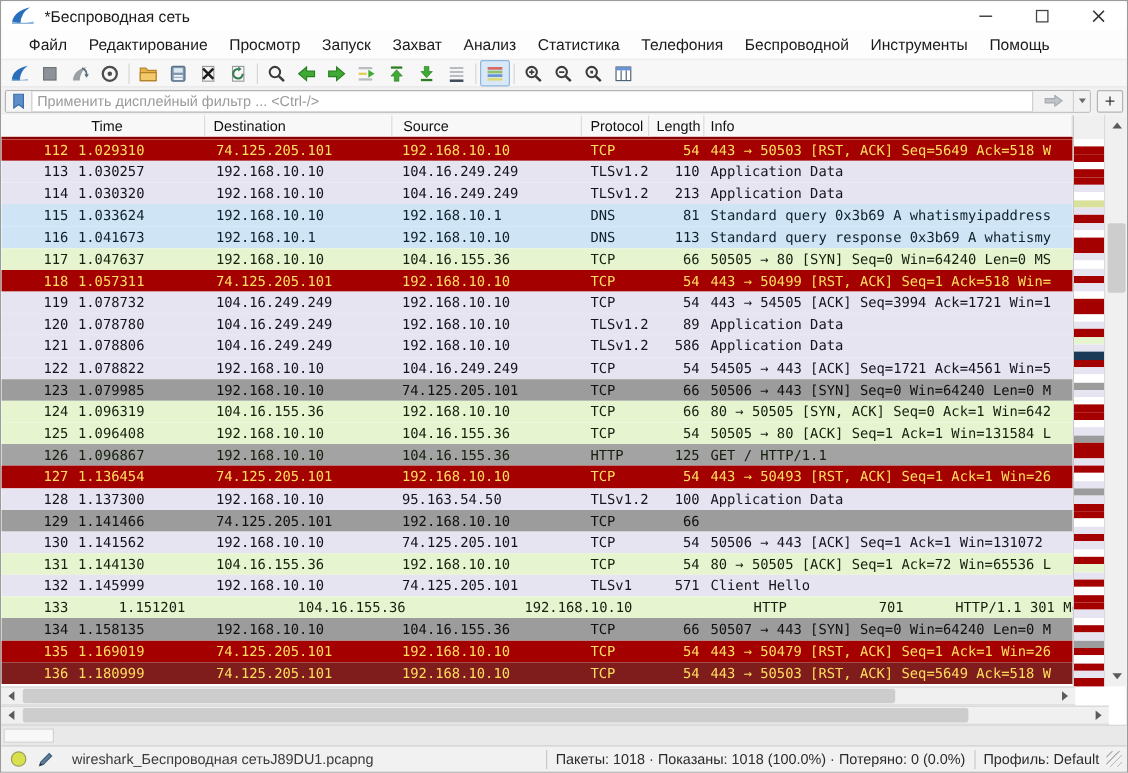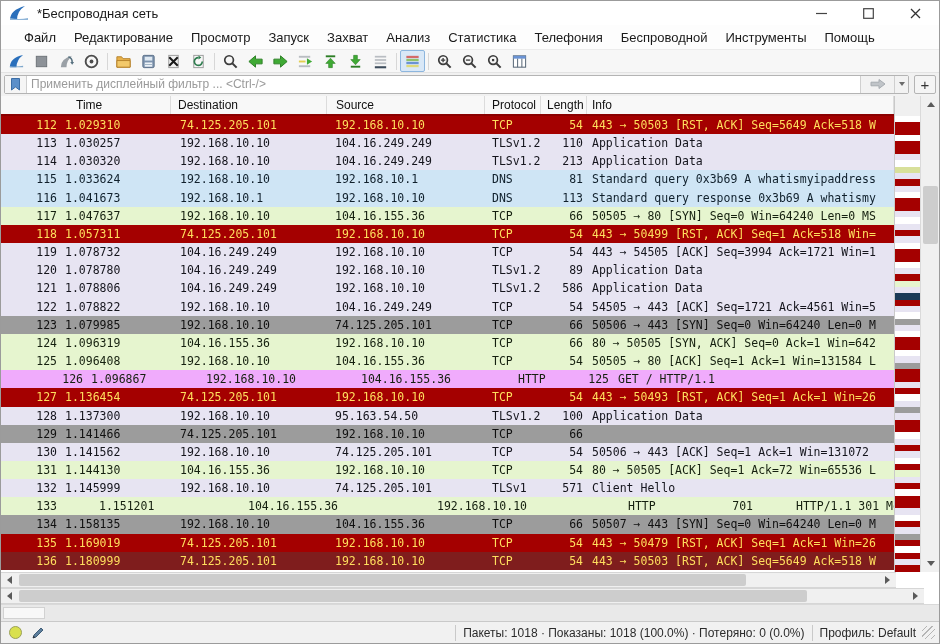--- a/index.html
+++ b/index.html
@@ -413,21 +413,21 @@
           </div>
           <div class="prow" style="background: rgb(230, 245, 207); color: rgb(21, 32, 15);">
             <div class="rcell rc0">125</div>
             <div class="rcell rc1">1.096408</div>
             <div class="rcell rc2">192.168.10.10</div>
             <div class="rcell rc3">104.16.155.36</div>
             <div class="rcell rc4">TCP</div>
             <div class="rcell rc5">54</div>
             <div class="rcell rc6">50505 → 80 [ACK] Seq=1 Ack=1 Win=131584 L</div>
           </div>
-          <div class="prow" style="background: #f0abfc; color: rgb(21, 32, 15); padding-left: 26px;">
+          <div class="prow" style="background: #a3a3a3; color: rgb(21, 32, 15);">
             <div class="rcell rc0">126</div>
             <div class="rcell rc1">1.096867</div>
             <div class="rcell rc2">192.168.10.10</div>
             <div class="rcell rc3">104.16.155.36</div>
             <div class="rcell rc4">HTTP</div>
             <div class="rcell rc5">125</div>
             <div class="rcell rc6">GET / HTTP/1.1</div>
           </div>
           <div class="prow" style="background: rgb(164, 0, 0); color: rgb(255, 223, 94);">
             <div class="rcell rc0">127</div>
@@ -634,20 +634,21 @@
   <div class="statusbar">
     <div class="sb-icon">
         <span class="expert-dot"></span>
       </div>
     <div class="sb-icon">
       <svg width="14" height="14" viewBox="0 0 14 14">
           <path d="M2 12 L3 9 L10 2 L12 4 L5 11 Z" fill="#5d7f9d" stroke="#3f5d77"></path>
           <path d="M2 12 L4.2 11.4 L2.6 9.8 Z" fill="#2b2b2b"></path>
         </svg>
     </div>
+    <span class="sb-file">wireshark_Беспроводная сетьJ89DU1.pcapng</span>
     <span class="sb-flex"></span>
     <span class="sb-sep"></span>
     <span class="sb-text">Пакеты: 1018 · Показаны: 1018 (100.0%) · Потеряно: 0 (0.0%)</span>
     <span class="sb-sep"></span>
     <span class="sb-text">Профиль: Default</span>
     <span class="grip"></span>
   </div>
 </div>
 
 </body></html>

